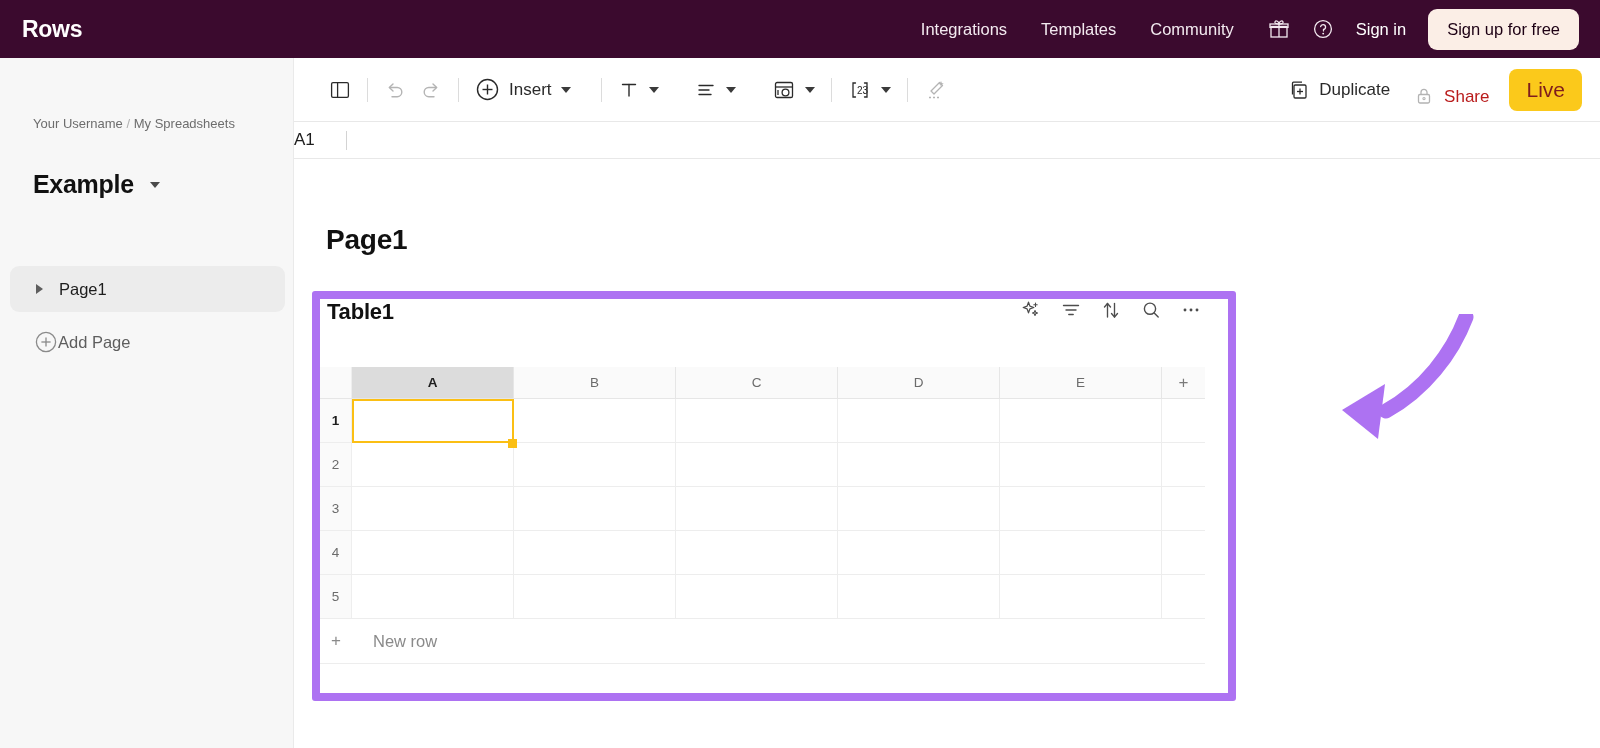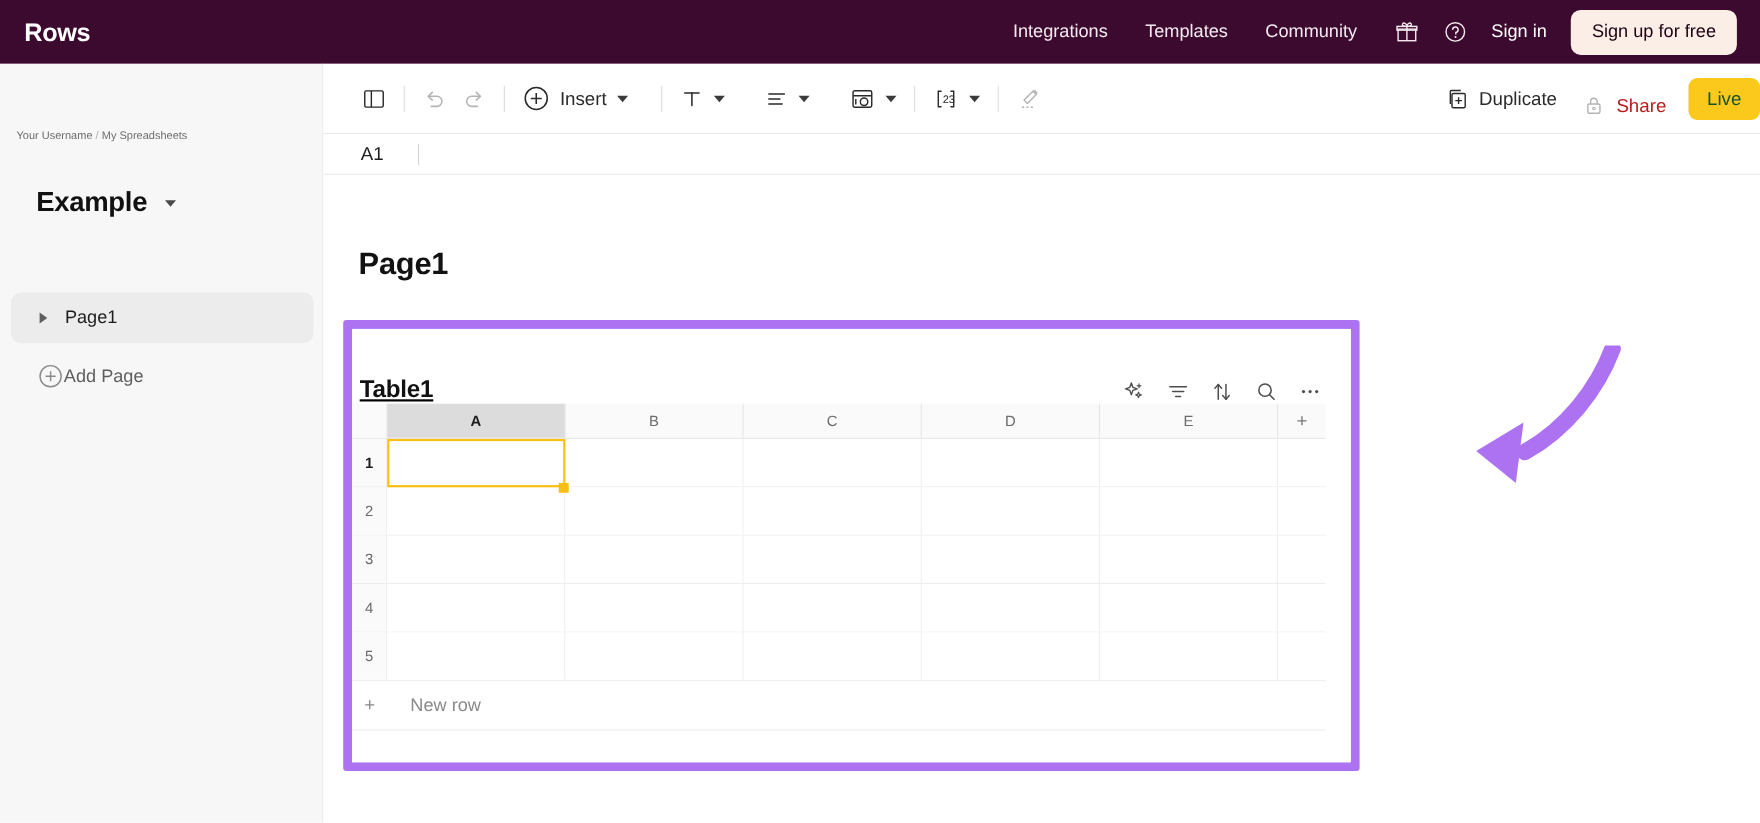--- a/index.html
+++ b/index.html
@@ -54,22 +54,22 @@
   }
 
   
   .sidebar {
     position: absolute; top: 58px; left: 0;
     width: 294px; height: 690px;
     background: #f7f7f7;
     border-right: 1px solid #eaeaea;
   }
   .crumb {
-    position: absolute; top: 55px; left: 15px; width: 230px;
-    color: #6d6d6d; font-size: 10px; line-height: 22px;
+    position: absolute; top: 55px; left: 33px; width: 230px;
+    color: #6d6d6d; font-size: 13px; line-height: 22px;
   }
   .crumb .sep { color: #b0b0b0; }
   .doc-title-row {
     position: absolute; top: 112px; left: 33px;
     display: flex; align-items: center; gap: 16px;
   }
   .doc-title { font-size: 25px; font-weight: 700; color: #111; letter-spacing: -0.3px; }
   .caret-dn {
     width: 0; height: 0; border-left: 5.5px solid transparent;
     border-right: 5.5px solid transparent; border-top: 6.5px solid #4a4a4a;
@@ -110,33 +110,33 @@
     width: 0; height: 0; margin-left: 9px;
     border-left: 5px solid transparent; border-right: 5px solid transparent;
     border-top: 6px solid #3a3a3a;
   }
   .tb-div { width: 1px; height: 24px; background: #dcdcdc; margin: 0 9px; }
   .tb-right { margin-left: auto; display: flex; align-items: center; }
   .dup-label { font-size: 17px; margin-left: 9px; }
   .share { color: #b91c1c; display: flex; align-items: flex-end; margin-left: 16px; margin-top: 13px; }
   .share-label { font-size: 17px; margin-left: 9px; }
   .live-btn {
-    background: #fbc91b; color: #14532d; font-size: 17px;
-    padding: 9px 17px; border-radius: 8px; margin-left: 20px; 
+    background: #fbc91b; color: #7f1d1d; font-size: 21px;
+    padding: 9px 17px; border-radius: 8px; margin-left: 20px; margin-right: 18px;
     cursor: pointer; white-space: nowrap;
   }
 
   
   .formulabar {
     position: absolute; top: 122px; left: 294px;
     width: 1306px; height: 37px;
     background: #ffffff; border-bottom: 1px solid #e8e8e8;
     display: flex; align-items: center;
   }
-  .cellref { font-size: 17px; color: #1d1d1d; margin-left: 34px; width: 52px; }
+  .cellref { font-size: 17px; color: #1d1d1d; width: 52px; }
   .fx-div { width: 1px; height: 19px; background: #d3d3d3; }
   .fx-input { flex: 1; font-size: 16px; color: #1d1d1d; margin-left: 16px; }
 
   
   .canvas {
     position: absolute; top: 159px; left: 294px;
     width: 1306px; height: 589px; background: #ffffff;
   }
   .page-heading {
     position: absolute; top: 65px; left: 32px;
@@ -150,21 +150,21 @@
     border: 8px solid #ad72f2; border-radius: 3px;
     pointer-events: none;
   }
 
   
   .table-card {
     position: absolute; top: 140px; left: 26px;
     width: 908px; height: 394px; background: #ffffff;
   }
   .table-head {
-    height: 68px; display: flex; align-items: flex-end; padding: 0 0 0 7px; text-decoration: underline;
+    height: 68px; display: flex; align-items: flex-start; padding: 0 0 0 7px;
   }
   .table-title { font-size: 22px; font-weight: 700; color: #111; letter-spacing: -0.2px; }
   .table-tools { margin-left: auto; display: flex; align-items: center; gap: 18px; padding-right: 26px; }
   .ttool { cursor: pointer; color: #4d4d4d; display: flex; align-items: center; }
 
   
   .grid { position: absolute; top: 68px; left: 0; width: 885px; }
   .ghead { display: flex; height: 32px; background: #fafafa; border-bottom: 1px solid #e6e6e6; }
   .gh-corner { width: 32px; border-right: 1px solid #eee; background: #fafafa; }
   .gh-cell {

